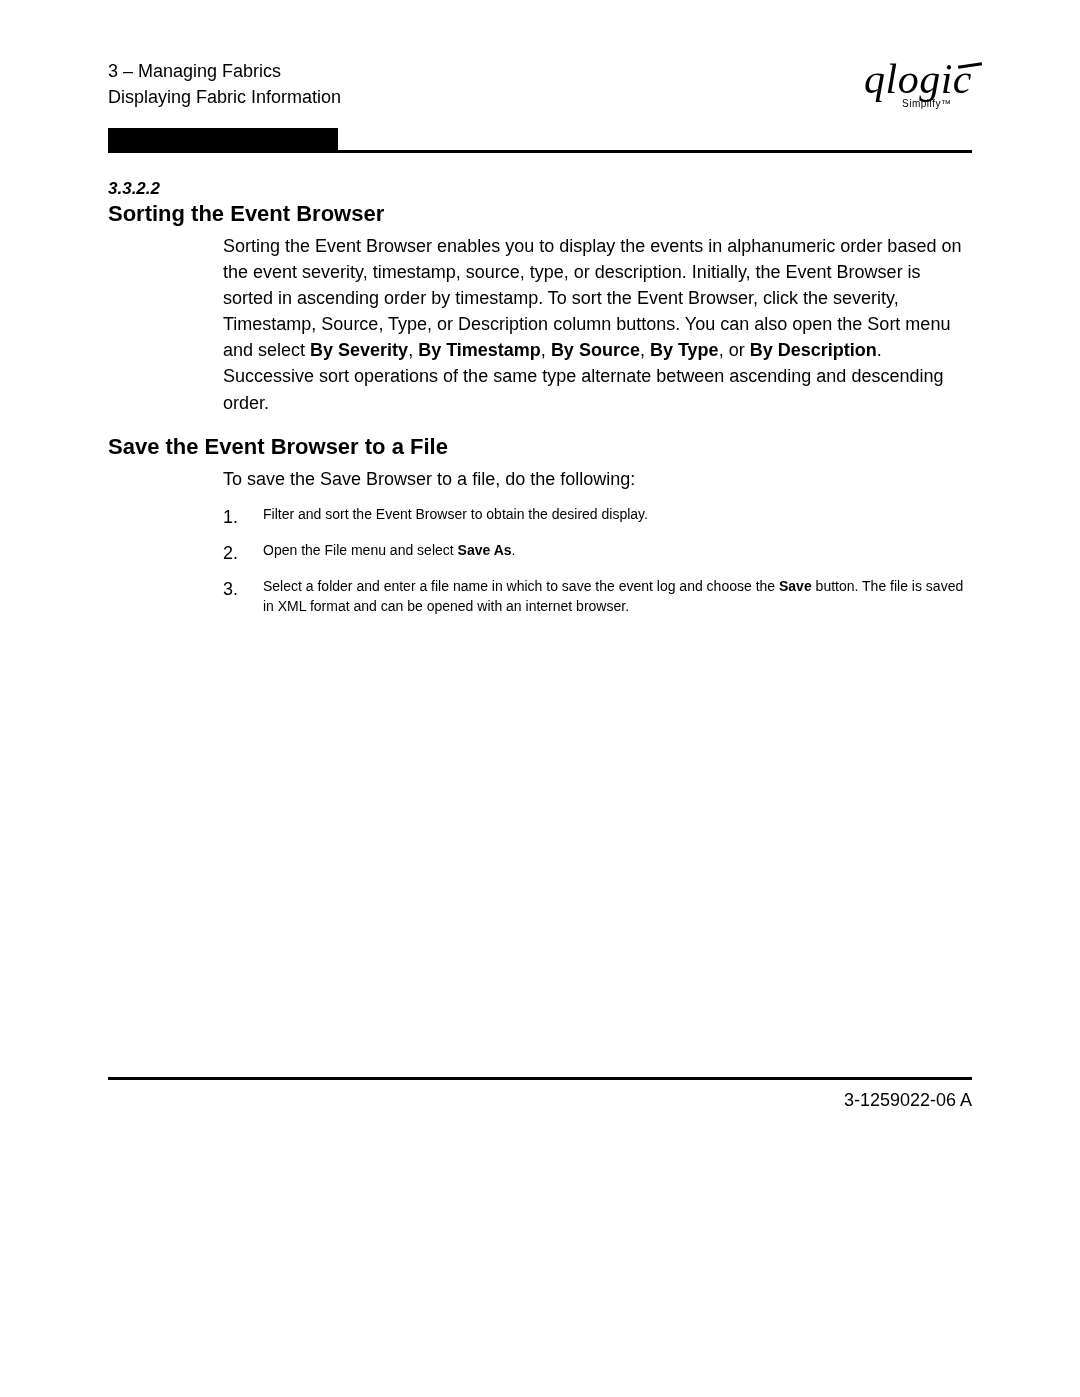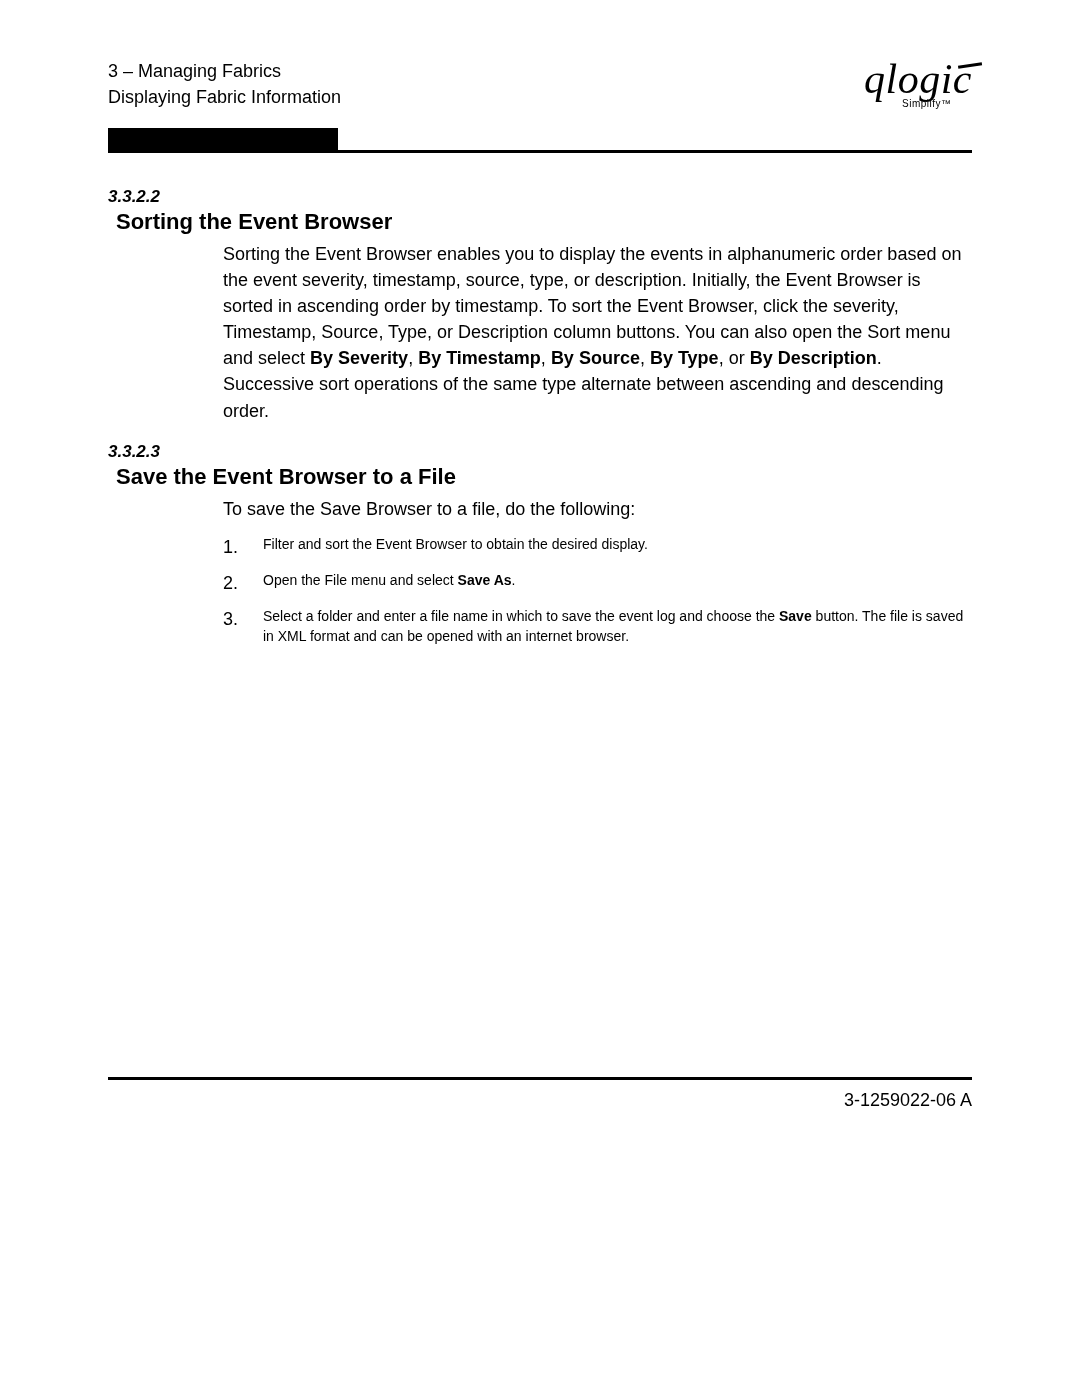--- a/index.html
+++ b/index.html
@@ -62,31 +62,31 @@
     width: 230px;
     height: 22px;
     background: #000;
   }
   .thick-line {
     border: none;
     border-top: 3.5px solid #000;
     margin: 0;
   }
   .body {
-    padding-top: 34px;
+    padding-top: 26px;
   }
   .secnum {
     font-size: 17px;
     font-weight: bold;
     font-style: italic;
   }
   .sectitle {
     font-size: 22px;
     font-weight: bold;
-    margin: 2px 0 6px 8px;
+    margin: 2px 0 6px 0;
   }
   .para-indent {
     margin-left: 115px;
     font-size: 18px;
     line-height: 1.45;
   }
   .para {
     margin-bottom: 12px;
   }
   .sec2 {
@@ -154,21 +154,20 @@
 
     <div>
       <div class="secnum">3.3.2.2</div>
       <div class="sectitle">Sorting the Event Browser</div>
       <div class="para-indent para">
         <span>Sorting the Event Browser enables you to display the events in alphanumeric order based on the event severity, timestamp, source, type, or description. Initially, the Event Browser is sorted in ascending order by timestamp. To sort the Event Browser, click the severity, Timestamp, Source, Type, or Description column buttons. You can also open the Sort menu and select </span><span class="b">By Severity</span><span>, </span><span class="b">By Timestamp</span><span>, </span><span class="b">By Source</span><span>, </span><span class="b">By Type</span><span>, or </span><span class="b">By Description</span><span>. Successive sort operations of the same type alternate between ascending and descending order.</span>
       </div>
     </div>
 
     <div class="sec2">
-      <div class="secnum">3.3.2.3</div>
       <div class="sectitle">Save the Event Browser to a File</div>
       <div class="para-indent">
         <div class="para">To save the Save Browser to a file, do the following:</div>
         <ol class="steps">
           <li>
             <span class="num">1.</span>
             <span class="txt">Filter and sort the Event Browser to obtain the desired display.</span>
           </li>
           <li>
             <span class="num">2.</span>

